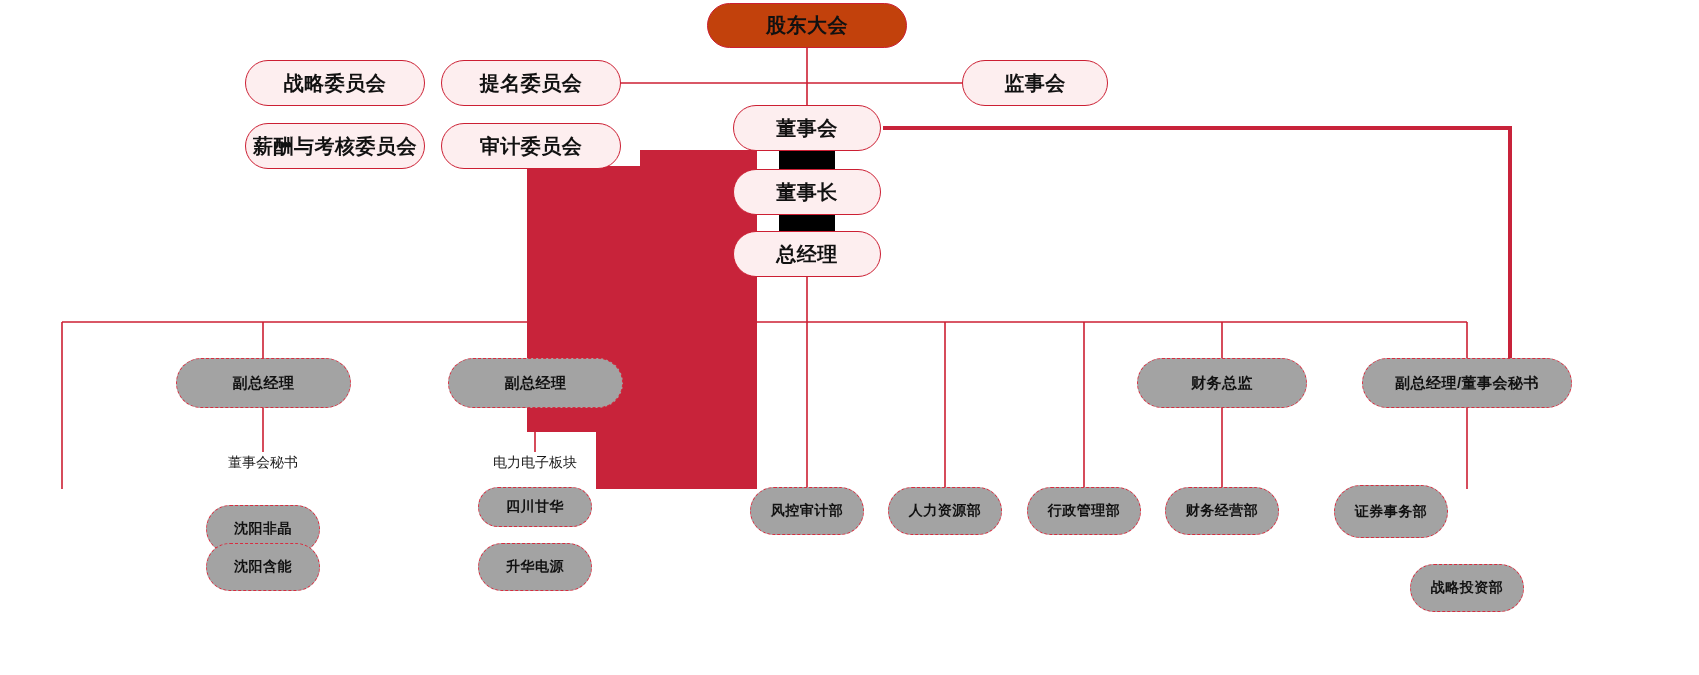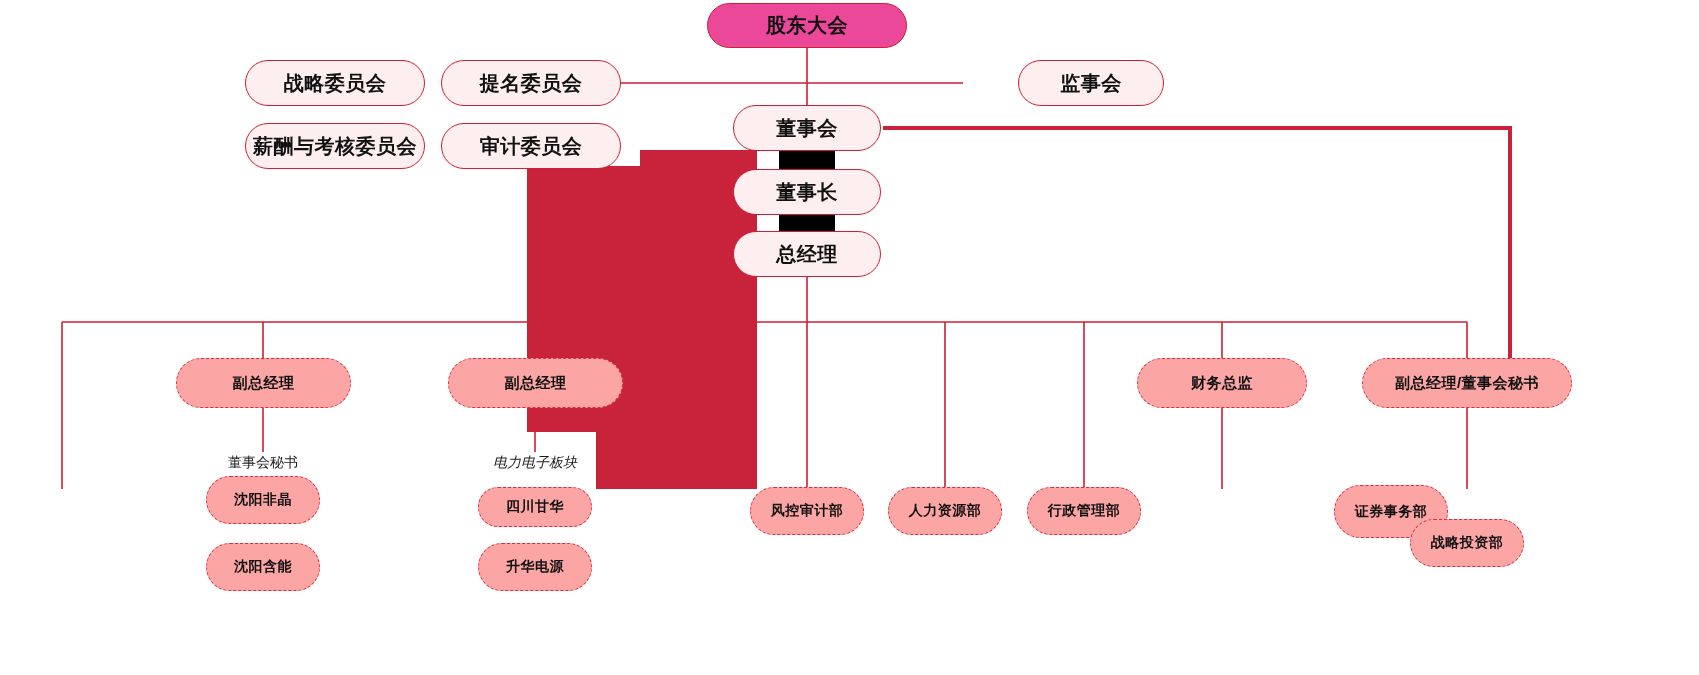--- a/index.html
+++ b/index.html
@@ -43,29 +43,29 @@
     text-align: center;
     border-radius: 999px;
     font-weight: bold;
     color: #111111;
     letter-spacing: .5px;
     z-index: 10;
     white-space: nowrap;
   }
   .node.solid {
     border: 1.6px solid #cc1f33;
-    background: #ec4899;
+    background: #c2410c;
   }
   .node.pink {
     border: 1.6px solid #cc1f33;
     background: #fdeeef;
   }
   .node.dashed {
     border: 1.7px dashed #d82d3f;
-    background: #fca5a5;
+    background: #a3a3a3;
   }
   .node.root {
     font-size: 20px;
   }
   .node.lvl1 { font-size: 20px; }
   .node.lvl2 { font-size: 15px; }
   .node.lvl3 { font-size: 14px; }
 
   
   .caption {
@@ -152,21 +152,21 @@
   <div class="node pink lvl1" style="left:441px; top:60px; width:180px; height:46px;">
     <span>提名委员会</span>
   </div>
   <div class="node pink lvl1" style="left:245px; top:123px; width:180px; height:46px;">
     <span>薪酬与考核委员会</span>
   </div>
   <div class="node pink lvl1" style="left:441px; top:123px; width:180px; height:46px;">
     <span>审计委员会</span>
   </div>
 
-  <div class="node pink lvl1" style="left:1018px; top:60px; width:146px; height:46px;">
+  <div class="node pink lvl1" style="left:962px; top:60px; width:146px; height:46px;">
     <span>监事会</span>
   </div>
 
   <div class="node pink lvl1" style="left:733px; top:105px; width:148px; height:46px;">
     <span>董事会</span>
   </div>
   <div class="node pink lvl1" style="left:733px; top:169px; width:148px; height:46px;">
     <span>董事长</span>
   </div>
   <div class="node pink lvl1" style="left:733px; top:231px; width:148px; height:46px;">
@@ -182,26 +182,26 @@
   <div class="node dashed lvl2" style="left:1137px; top:358px; width:170px; height:50px;">
     <span>财务总监</span>
   </div>
   <div class="node dashed lvl2" style="left:1362px; top:358px; width:210px; height:50px;">
     <span>副总经理/董事会秘书</span>
   </div>
 
   <div class="caption" style="left:183px; top:454px; width:160px;">
     <span>董事会秘书</span>
   </div>
-  <div class="caption" style="left:455px; top:454px; width:160px;font-style:italic;">
+  <div class="caption" style="left:455px; top:454px; width:160px;">
     <span>电力电子板块</span>
   </div>
 
 
-  <div class="node dashed lvl3" style="left:206px; top:476px; width:114px; height:48px;">
+  <div class="node dashed lvl3" style="left:206px; top:505px; width:114px; height:48px;">
     <span>沈阳非晶</span>
   </div>
   <div class="node dashed lvl3" style="left:206px; top:543px; width:114px; height:48px;">
     <span>沈阳含能</span>
   </div>
 
   <div class="node dashed lvl3" style="left:478px; top:487px; width:114px; height:40px;">
     <span>四川甘华</span>
   </div>
   <div class="node dashed lvl3" style="left:478px; top:543px; width:114px; height:48px;">
@@ -210,21 +210,24 @@
 
   <div class="node dashed lvl3" style="left:888px; top:487px; width:114px; height:48px;">
     <span>人力资源部</span>
   </div>
   <div class="node dashed lvl3" style="left:750px; top:487px; width:114px; height:48px;">
     <span>风控审计部</span>
   </div>
   <div class="node dashed lvl3" style="left:1027px; top:487px; width:114px; height:48px;">
     <span>行政管理部</span>
   </div>
+  <div class="node dashed lvl3" style="left:1165px; top:487px; width:114px; height:48px;">
+    <span>财务经营部</span>
+  </div>
 
   <div class="node dashed lvl3" style="left:1334px; top:485px; width:114px; height:53px;">
     <span>证券事务部</span>
   </div>
-  <div class="node dashed lvl3" style="left:1410px; top:519px; width:114px; height:48px;">
+  <div class="node dashed lvl3" style="left:1410px; top:564px; width:114px; height:48px;">
     <span>战略投资部</span>
   </div>
 
 </div>
 
 </body></html>

